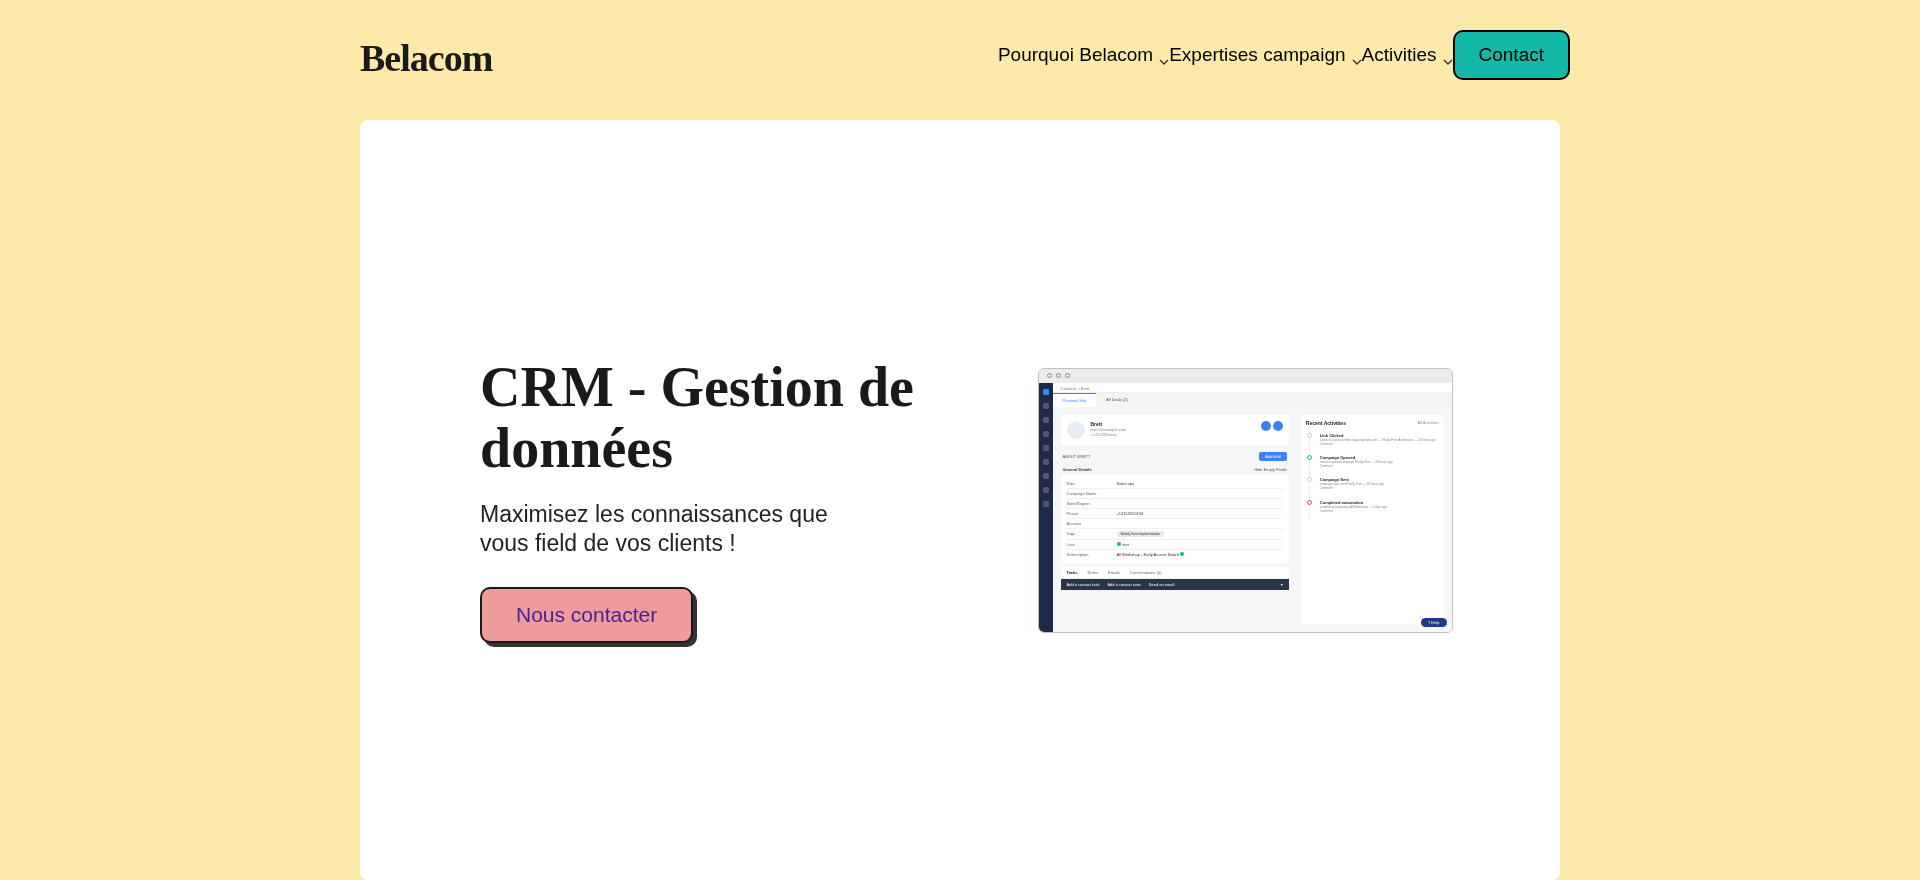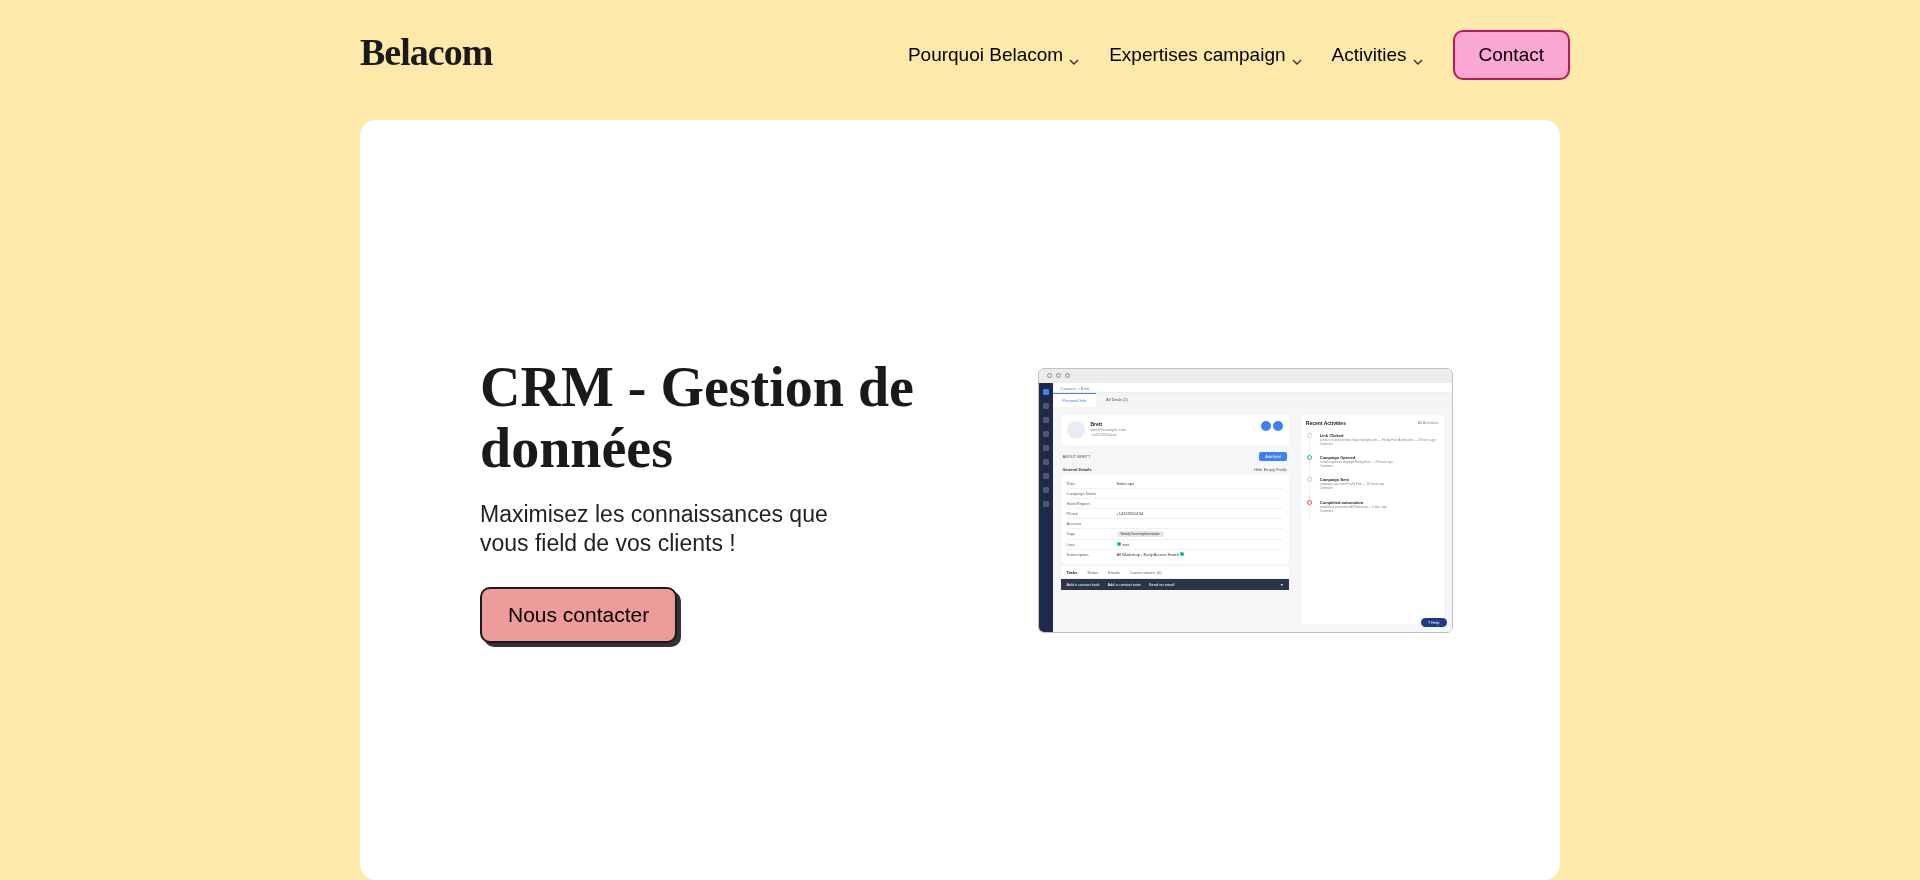--- a/index.html
+++ b/index.html
@@ -10,62 +10,61 @@
     body {
       font-family: -apple-system, BlinkMacSystemFont, 'Segoe UI', Arial, sans-serif;
       background: #fde9a9;
       width: 1920px;
       height: 880px;
       overflow: hidden;
     }
     .header {
       display: flex;
       justify-content: space-between;
-      align-items: flex-start;
+      align-items: flex-end;
       padding: 30px 350px 20px 360px;
     }
     .logo {
       font-family: 'Georgia', serif;
       font-size: 38px;
       font-weight: 600;
       color: #1a1a1a;
       letter-spacing: -1px;
     }
     .nav {
       display: flex;
       align-items: center;
-      gap: 30px;
     }
     .nav-item {
       font-size: 19px;
       color: #000;
       font-weight: 500;
       cursor: pointer;
       display: flex;
       align-items: center;
       gap: 6px;
     }
     .chevron {
       width: 10px;
       height: 10px;
       display: inline-block;
     }
     .contact-btn {
-      background: #f9a8d4;
-      border: 2px solid #be185d;
+      background: #14b8a6;
+      border: 2px solid #000000;
       border-radius: 10px;
       padding: 12px 24px;
       font-size: 19px;
       font-weight: 500;
       color: #000;
       cursor: pointer;
     }
     .card {
       background: #fff;
-      border-radius: 16px;
+      border-radius: 8px;
       margin: 20px 360px 0 360px;
       height: 760px;
       display: flex;
       align-items: center;
       padding: 0 80px;
       gap: 60px;
     }
     .left {
       flex: 1;
       padding-left: 40px;
@@ -82,24 +81,24 @@
       font-size: 23px;
       color: #222;
       line-height: 1.25;
       margin-bottom: 30px;
       max-width: 400px;
     }
     .cta-btn {
       background: #ed9b9b;
       border: 2px solid #1a1a1a;
       border-radius: 10px;
-      padding: 14px 26px;
+      padding: 14px 34px;
       font-size: 21px;
       font-weight: 500;
-      color: #000000;
+      color: #4c1d95;
       cursor: pointer;
       box-shadow: 4px 4px 0 #333;
     }
     .right {
       flex: 1;
       display: flex;
       justify-content: center;
     }
     .mockup {
       width: 415px;

